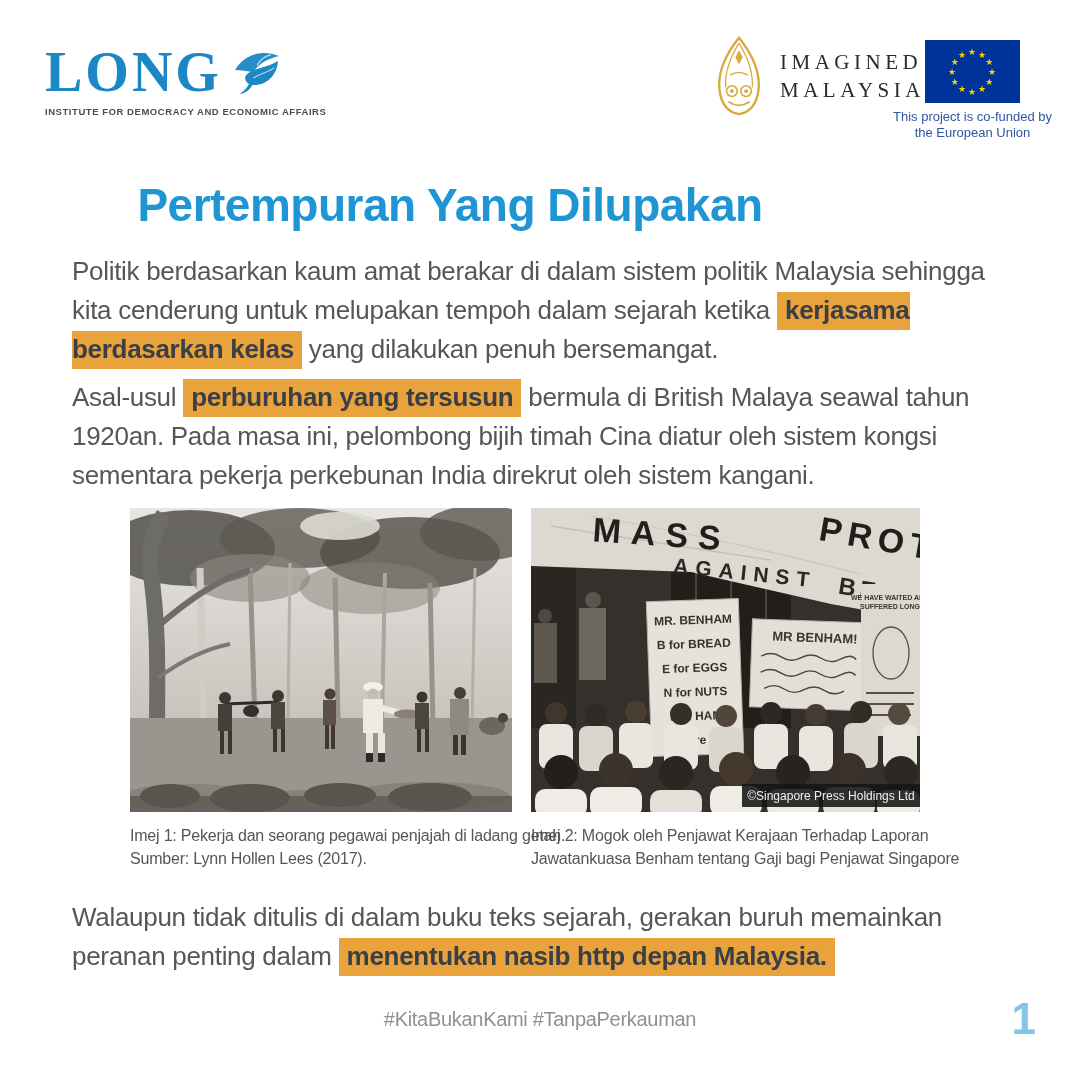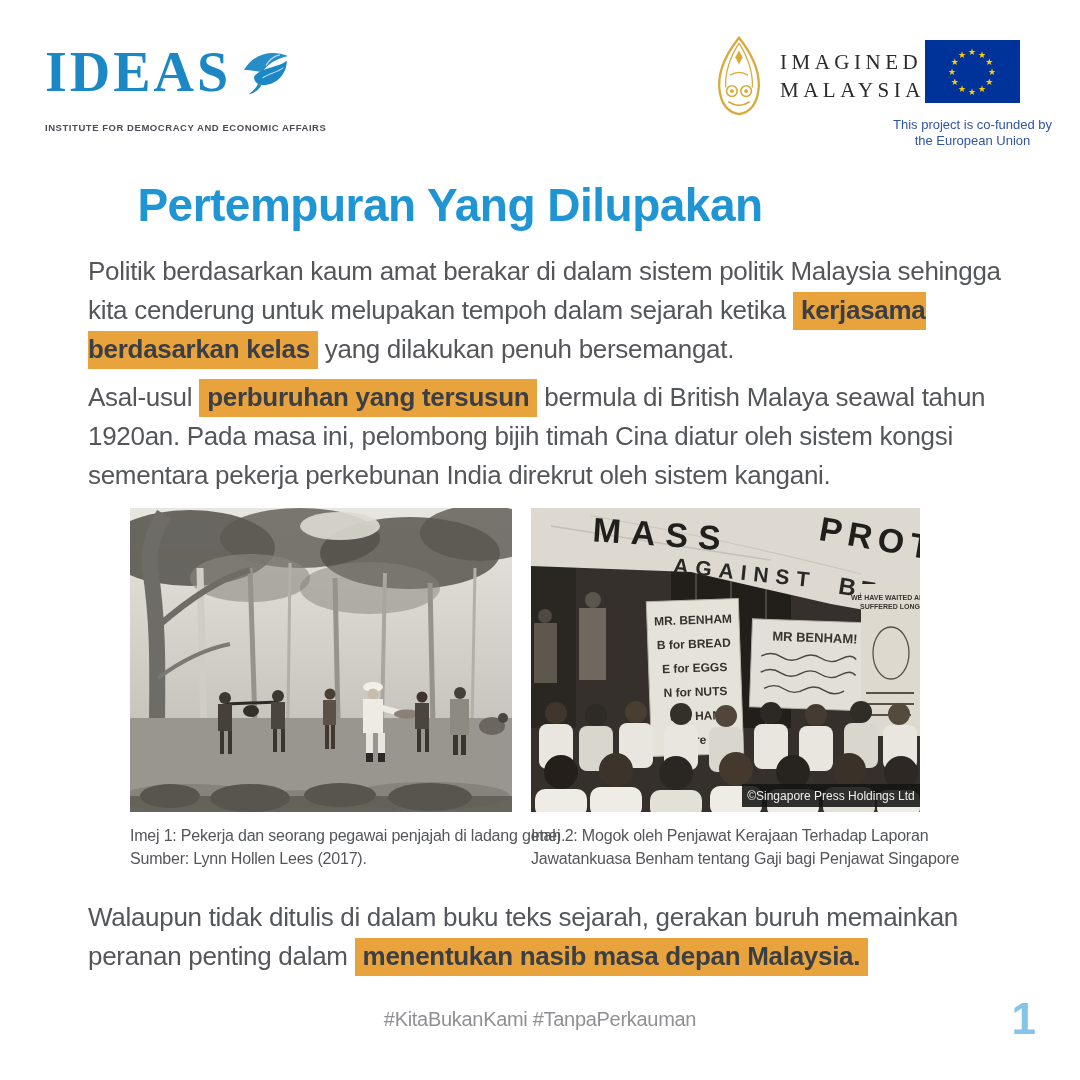--- a/index.html
+++ b/index.html
@@ -12,42 +12,42 @@
 
   
   .ideas-block { position:absolute; left:45px; top:46px; }
   .ideas-row { display:flex; align-items:flex-start; }
   .ideas-wordmark {
     font-family:"Liberation Serif", serif; font-weight:bold;
     font-size:56px; line-height:52px; color:#1B87C4; letter-spacing:3px;
   }
   .ideas-bird { margin-left:6px; margin-top:2px; }
   .ideas-tagline {
-    margin-top:22px; font-size:9.5px; font-weight:bold; color:#4b4c55;
+    margin-top:6px; font-size:9.5px; font-weight:bold; color:#4b4c55;
     letter-spacing:0.55px;
     text-align:center;
   }
 
   .imagined-block { position:absolute; left:712px; top:36px; display:flex; align-items:center; }
   .imagined-text {
     margin-left:14px; font-family:Liberation Serif, serif;
     font-size:21px; line-height:28px; letter-spacing:4.5px; color:#2b2b2b;
   }
 
   .eu-block { position:absolute; left:880px; top:40px; width:185px; text-align:center; }
   .eu-flag { display:block; margin:0 auto; }
-  .eu-funding { margin-top:14px; font-size:13px; line-height:16px; color:#2F55A4; }
+  .eu-funding { margin-top:6px; font-size:13px; line-height:16px; color:#2F55A4; }
 
   
   .page-title {
     position:absolute; left:0; top:178px; width:900px; text-align:center;
     font-size:46px; font-weight:bold; letter-spacing:-0.5px; color:#1F95D4;
   }
   .para {
-    position:absolute; left:88px; width:915px;
+    position:absolute; left:72px; width:915px;
     font-size:26px; line-height:39px; letter-spacing:-0.3px; color:#54565a;
   }
   .para-1 { top:252px; }
   .para-2 { top:378px; }
   .para-3 { top:898px; }
   .hl {
     background:#E9A33C; color:#3A3E46; font-weight:bold;
     padding:3px 8px 5px 8px;
   }
 
@@ -69,21 +69,21 @@
     font-size:44px; font-weight:bold; color:#85C3E8;
   }
 </style>
 </head>
 <body>
 
 <div class="canvas">
 
   <div class="ideas-block">
     <div class="ideas-row">
-      <div class="ideas-wordmark">IDEAS</div>
+      <div class="ideas-wordmark">LONG</div>
       <svg class="ideas-bird" width="58" height="52" viewBox="0 0 100 90">
         <path d="M12,38 C28,10 60,2 88,14 C66,20 52,28 44,42 C34,40 22,38 12,38 Z" fill="#1B87C4" opacity="0.95"></path>
         <path d="M30,48 C46,32 72,34 86,22 C86,46 66,66 42,64 C32,62 28,55 30,48 Z" fill="#1B87C4"></path>
         <path d="M42,64 C38,72 30,78 20,80 C30,72 34,68 36,62 Z" fill="#1B87C4"></path>
         <path d="M50,30 C56,20 64,14 74,12" stroke="#ffffff" stroke-width="2" fill="none" opacity="0.7"></path>
         <path d="M44,52 C56,44 70,42 80,34" stroke="#ffffff" stroke-width="2" fill="none" opacity="0.7"></path>
       </svg>
     </div>
     <div class="ideas-tagline">INSTITUTE FOR DEMOCRACY AND ECONOMIC AFFAIRS</div>
   </div>
@@ -311,18 +311,18 @@
 
       <rect x="211" y="276" width="178" height="23" fill="#141414" opacity="0.88"></rect>
       <text x="300" y="292" font-size="12" fill="#f0f0f0" text-anchor="middle" font-family="'Liberation Serif', serif">©Singapore Press Holdings Ltd</text>
     </svg>
     <figcaption class="caption">
       <div>Imej 2: Mogok oleh Penjawat Kerajaan Terhadap Laporan</div>
       <div>Jawatankuasa Benham tentang Gaji bagi Penjawat Singapore</div>
     </figcaption>
   </figure>
 
-  <p class="para para-3"><span>Walaupun tidak ditulis di dalam buku teks sejarah, gerakan buruh memainkan peranan penting dalam </span><span class="hl">menentukan nasib masa depan Malaysia.</span><span></span></p>
+  <p class="para para-3"><span>Walaupun tidak ditulis di dalam buku teks sejarah, gerakan buruh memainkan peranan penting dalam </span><span class="hl">menentukan nasib http depan Malaysia.</span><span></span></p>
 
   <div class="hashtags">#KitaBukanKami #TanpaPerkauman</div>
   <div class="page-number">1</div>
 
 </div>
 
 </body></html>

